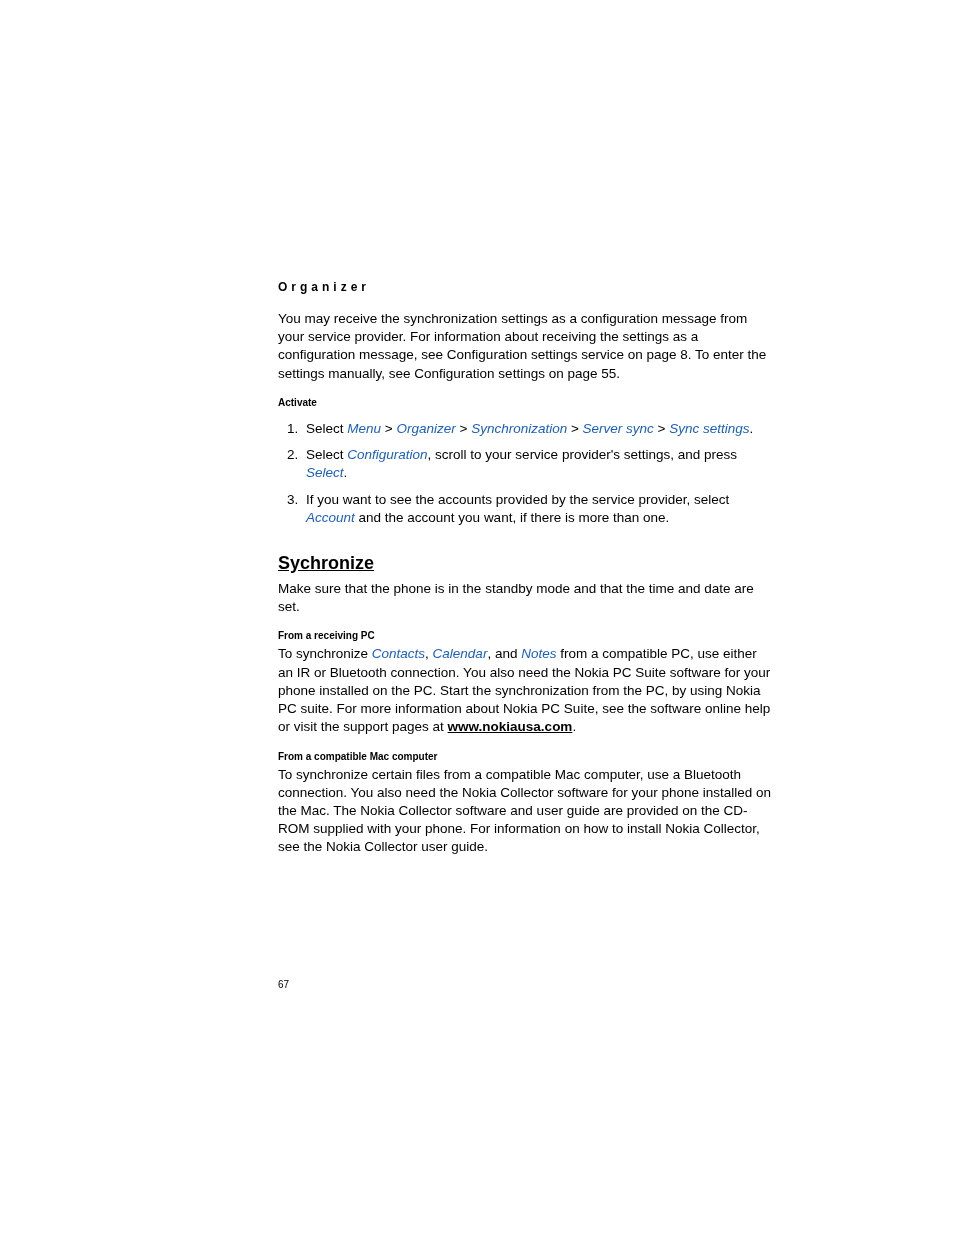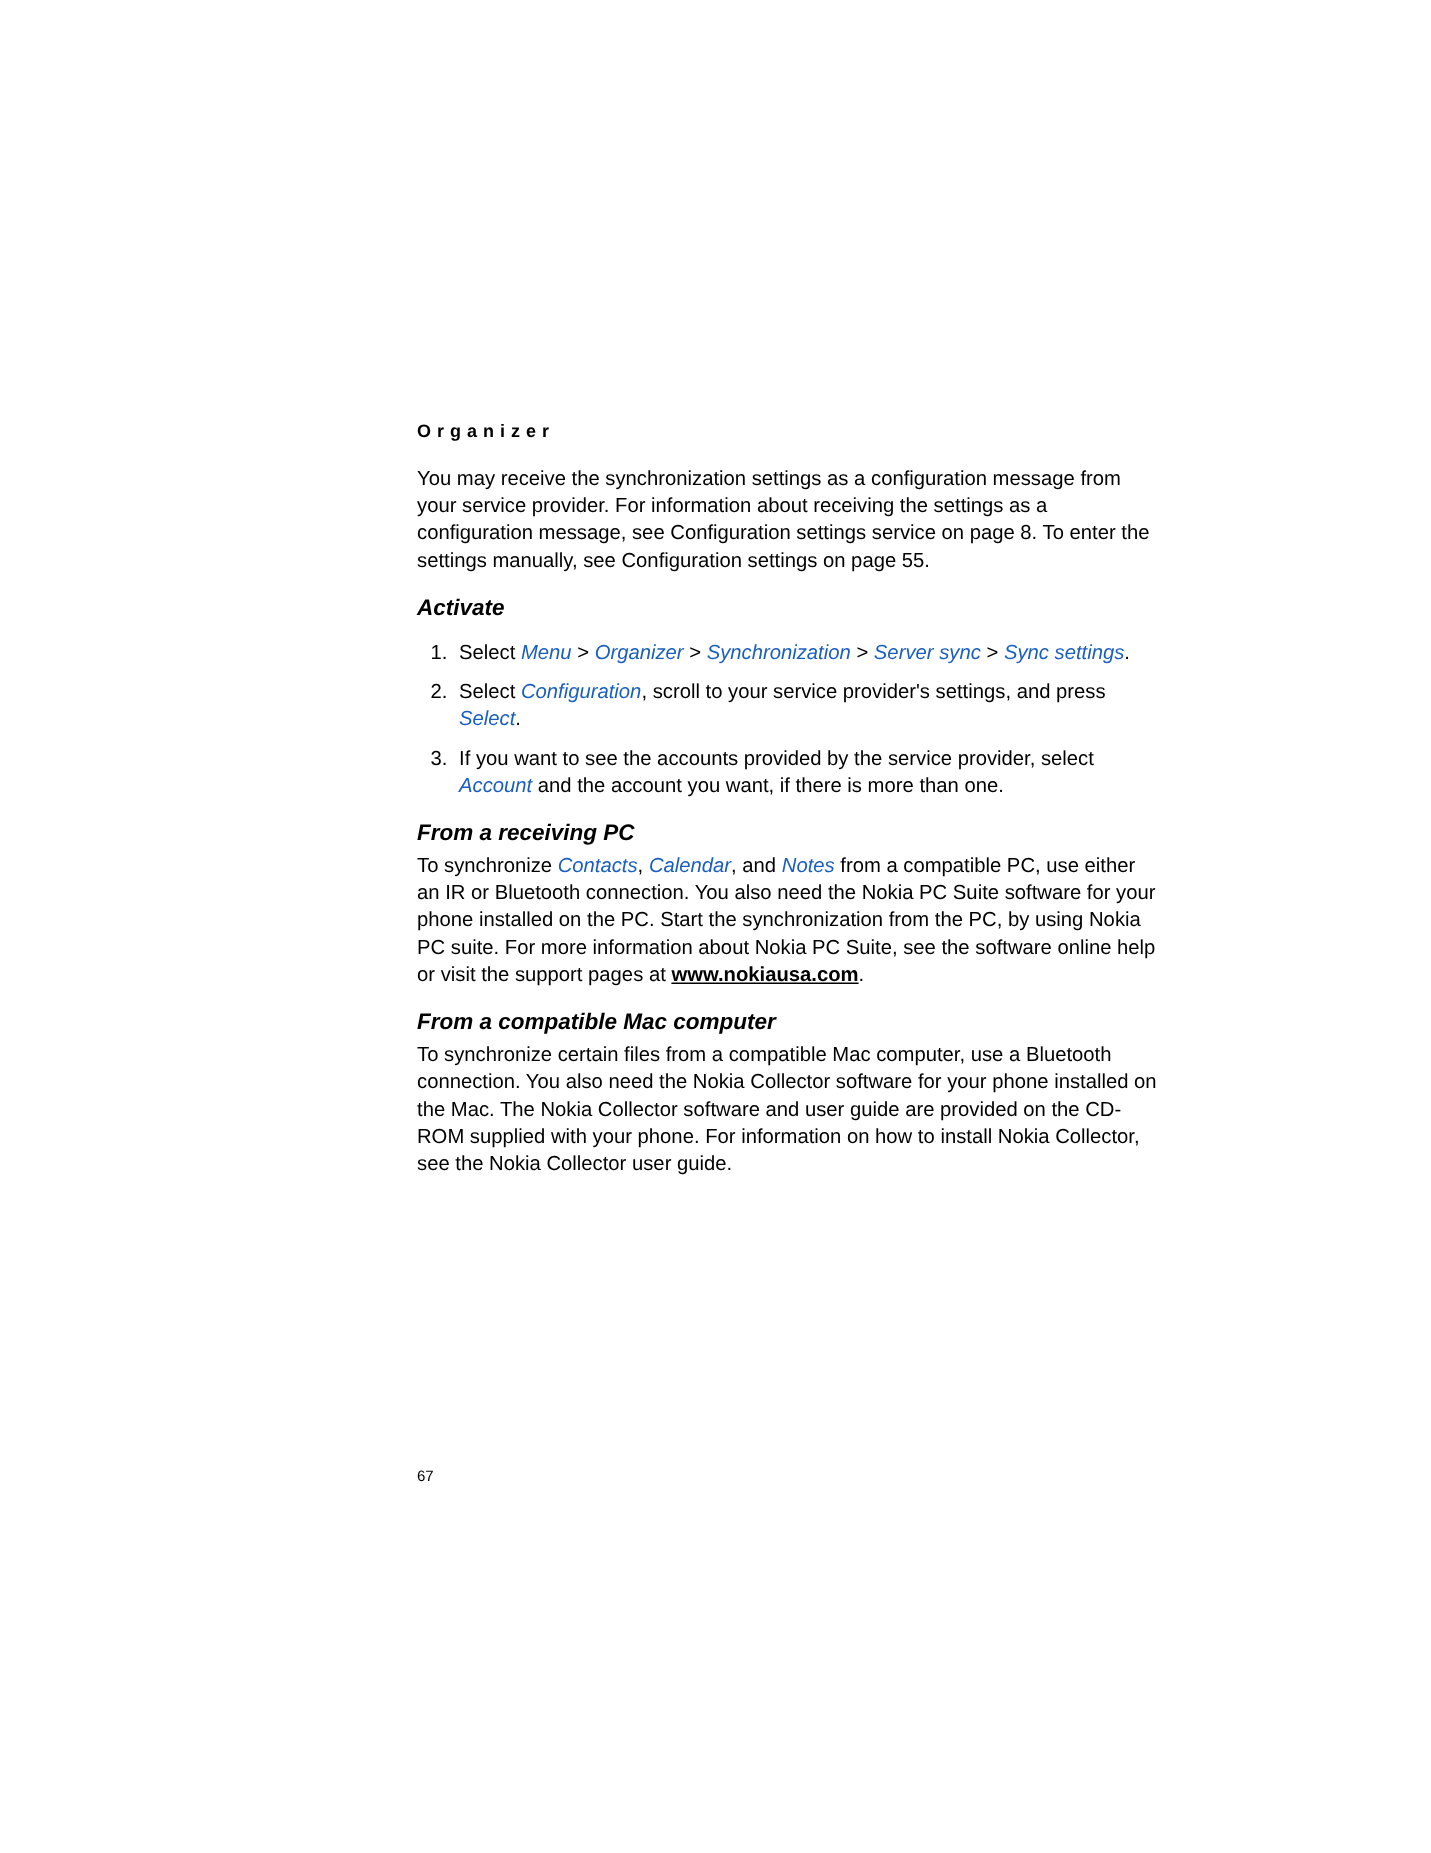--- a/index.html
+++ b/index.html
@@ -32,25 +32,24 @@
     color: #000;
   }
   h2 {
     font-size: 18px;
     font-weight: bold;
     margin: 26px 0 6px 0;
     text-decoration: underline;
     color: #000;
   }
   h3 {
-    font-size: 15px;
+    font-size: 10px;
     font-weight: bold;
     margin: 14px 0 4px 0;
     color: #000;
-    font-style: italic;
   }
   p {
     font-size: 13.5px;
     line-height: 1.35;
     margin: 0 0 6px 0;
     color: #000;
   }
   ol {
     margin: 12px 0 0 0;
     padding-left: 24px;
@@ -94,21 +93,23 @@
       <span>Select </span><span class="ui-term">Menu</span><span> &gt; </span><span class="ui-term">Organizer</span><span> &gt; </span><span class="ui-term">Synchronization</span><span> &gt; </span><span class="ui-term">Server sync</span><span> &gt; </span><span class="ui-term">Sync settings</span><span>.</span>
     </li>
     <li>
       <span>Select </span><span class="ui-term">Configuration</span><span>, scroll to your service provider's settings, and press </span><span class="ui-term">Select</span><span>.</span>
     </li>
     <li>
       <span>If you want to see the accounts provided by the service provider, select </span><span class="ui-term">Account</span><span> and the account you want, if there is more than one.</span>
     </li>
   </ol>
 
+  <h2>Sychronize</h2>
 
+  <p>Make sure that the phone is in the standby mode and that the time and date are set.</p>
 
   <h3>From a receiving PC</h3>
 
   <p>
     <span>To synchronize </span><span class="ui-term">Contacts</span><span>, </span><span class="ui-term">Calendar</span><span>, and </span><span class="ui-term">Notes</span><span> from a compatible PC, use either an IR or Bluetooth connection. You also need the Nokia PC Suite software for your phone installed on the PC. Start the synchronization from the PC, by using Nokia PC suite. For more information about Nokia PC Suite, see the software online help or visit the support pages at </span><span class="link-bold">www.nokiausa.com</span><span>.</span>
   </p>
 
   <h3>From a compatible Mac computer</h3>
 
   <p>To synchronize certain files from a compatible Mac computer, use a Bluetooth connection. You also need the Nokia Collector software for your phone installed on the Mac. The Nokia Collector software and user guide are provided on the CD-ROM supplied with your phone. For information on how to install Nokia Collector, see the Nokia Collector user guide.</p>

